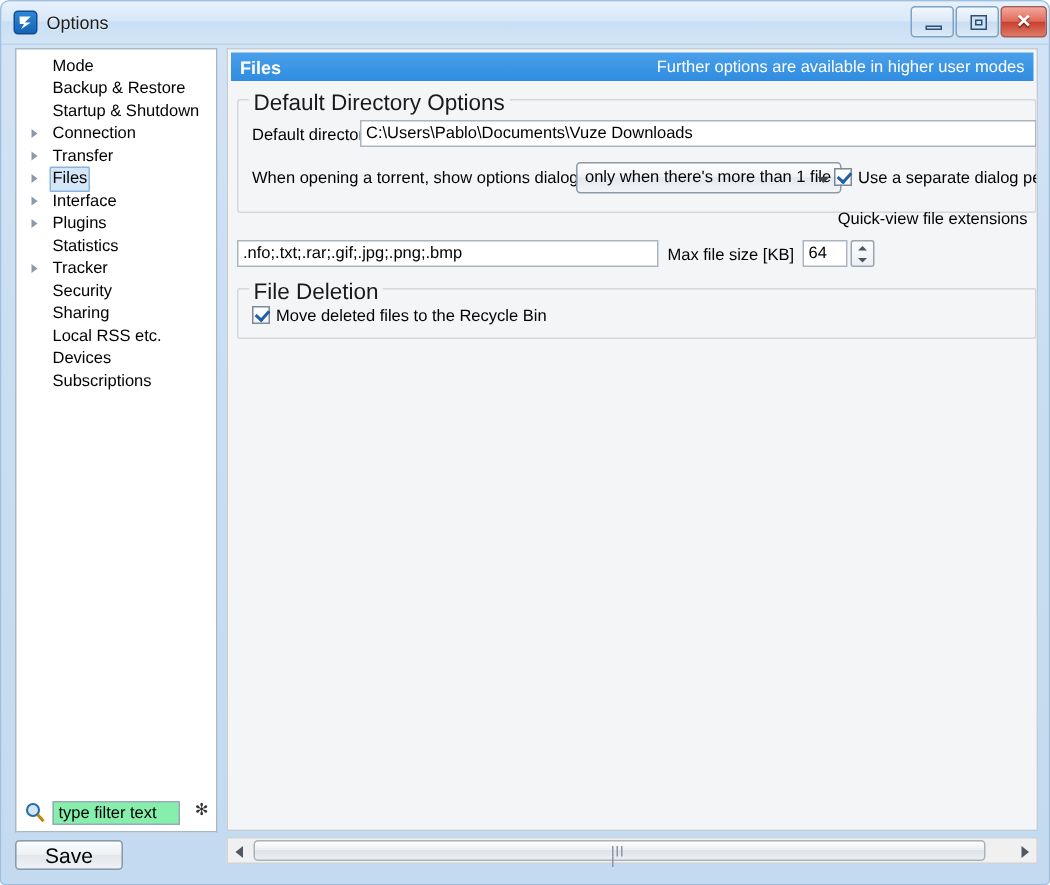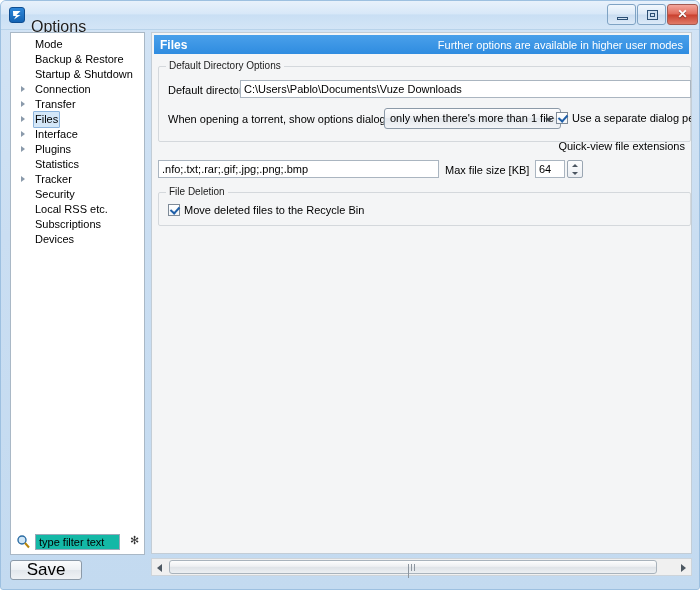--- a/index.html
+++ b/index.html
@@ -44,22 +44,22 @@
     left: 8px; top: 6px;
     width: 16px; height: 16px;
     background: linear-gradient(to bottom, #2e86d8 0%, #1464b4 100%);
     border: 1px solid #0f4e92;
     border-radius: 3px;
     box-sizing: border-box;
   }
   .title-icon svg { position: absolute; left: 1px; top: 1px; }
   .title-text {
     position: absolute;
-    left: 30px; top: 17px;
-    font-size: 16px;
+    left: 30px; top: 7px;
+    font-size: 12px;
     color: #1c1c1c;
     text-shadow: 0 1px 0 rgba(255,255,255,0.85);
     white-space: nowrap;
   }
 
   .winbtns {
     position: absolute;
     right: 3px; top: 3px;
     height: 22px;
   }
@@ -170,21 +170,21 @@
   .filter-search-icon {
     position: absolute;
     left: 5px; top: 4px;
     width: 15px; height: 15px;
   }
   .filter-input {
     position: absolute;
     left: 24px; top: 4px;
     width: 85px; height: 16px;
     border: 1px solid #9aa9b8;
-    background: #14b8a6;
+    background: #86efac;
     box-sizing: border-box;
     font-family: "Liberation Sans", sans-serif;
     font-size: 11px;
     color: #000;
     padding: 0 3px;
     line-height: 14px;
     outline: none;
   }
   .filter-input::placeholder { color: #000; opacity: 1; }
   .filter-clear {
@@ -200,21 +200,21 @@
   
   .save-button {
     position: absolute;
     left: 9px; top: 530px;
     width: 72px; height: 20px;
     border: 1px solid #8c9aa8;
     border-radius: 3px;
     box-sizing: border-box;
     background: linear-gradient(to bottom, #fbfcfd 0%, #eef1f4 48%, #e2e7ec 52%, #eff2f5 100%);
     font-family: "Liberation Sans", sans-serif;
-    font-size: 17px;
+    font-size: 14px;
     color: #000;
     text-align: center;
     line-height: 18px;
     padding: 0;
   }
 
   
   .panel {
     position: absolute;
     left: 150px; top: 2px;
@@ -262,21 +262,21 @@
     position: absolute;
     box-sizing: border-box;
     border: 1px solid #d4d8dc;
     border-radius: 2px;
   }
   .group-title {
     position: absolute;
     top: -7px; left: 7px;
     background: #f4f5f6;
     padding: 0 3px;
-    font-size: 10px;
+    font-size: 15px;
     color: #1a1a1a;
     white-space: nowrap;
   }
 
   .field-label {
     position: absolute;
     font-size: 11px;
     color: #000;
     white-space: nowrap;
   }
@@ -496,27 +496,30 @@
         <span class="tree-label">Statistics</span>
       </div>
       <div class="tree-item">
         <span class="tree-arrow"></span>
         <span class="tree-label">Tracker</span>
       </div>
       <div class="tree-item">
         <span class="tree-label">Security</span>
       </div>
       <div class="tree-item">
+        <span class="tree-label">Sharing</span>
+      </div>
+      <div class="tree-item">
         <span class="tree-label">Local RSS etc.</span>
       </div>
       <div class="tree-item">
+        <span class="tree-label">Devices</span>
+      </div>
+      <div class="tree-item">
         <span class="tree-label">Subscriptions</span>
-      </div>
-      <div class="tree-item">
-        <span class="tree-label">Devices</span>
       </div>
     </div>
 
     <div class="filterbox">
       <span class="filter-search-icon">
         <svg width="15" height="15" viewBox="0 0 15 15">
           <circle cx="6" cy="6" r="4" fill="#cfe6f7" stroke="#2b6ca3" stroke-width="1.4"></circle>
           <line x1="9" y1="9" x2="13" y2="13.5" stroke="#b8860b" stroke-width="2"></line>
         </svg>
       </span>

